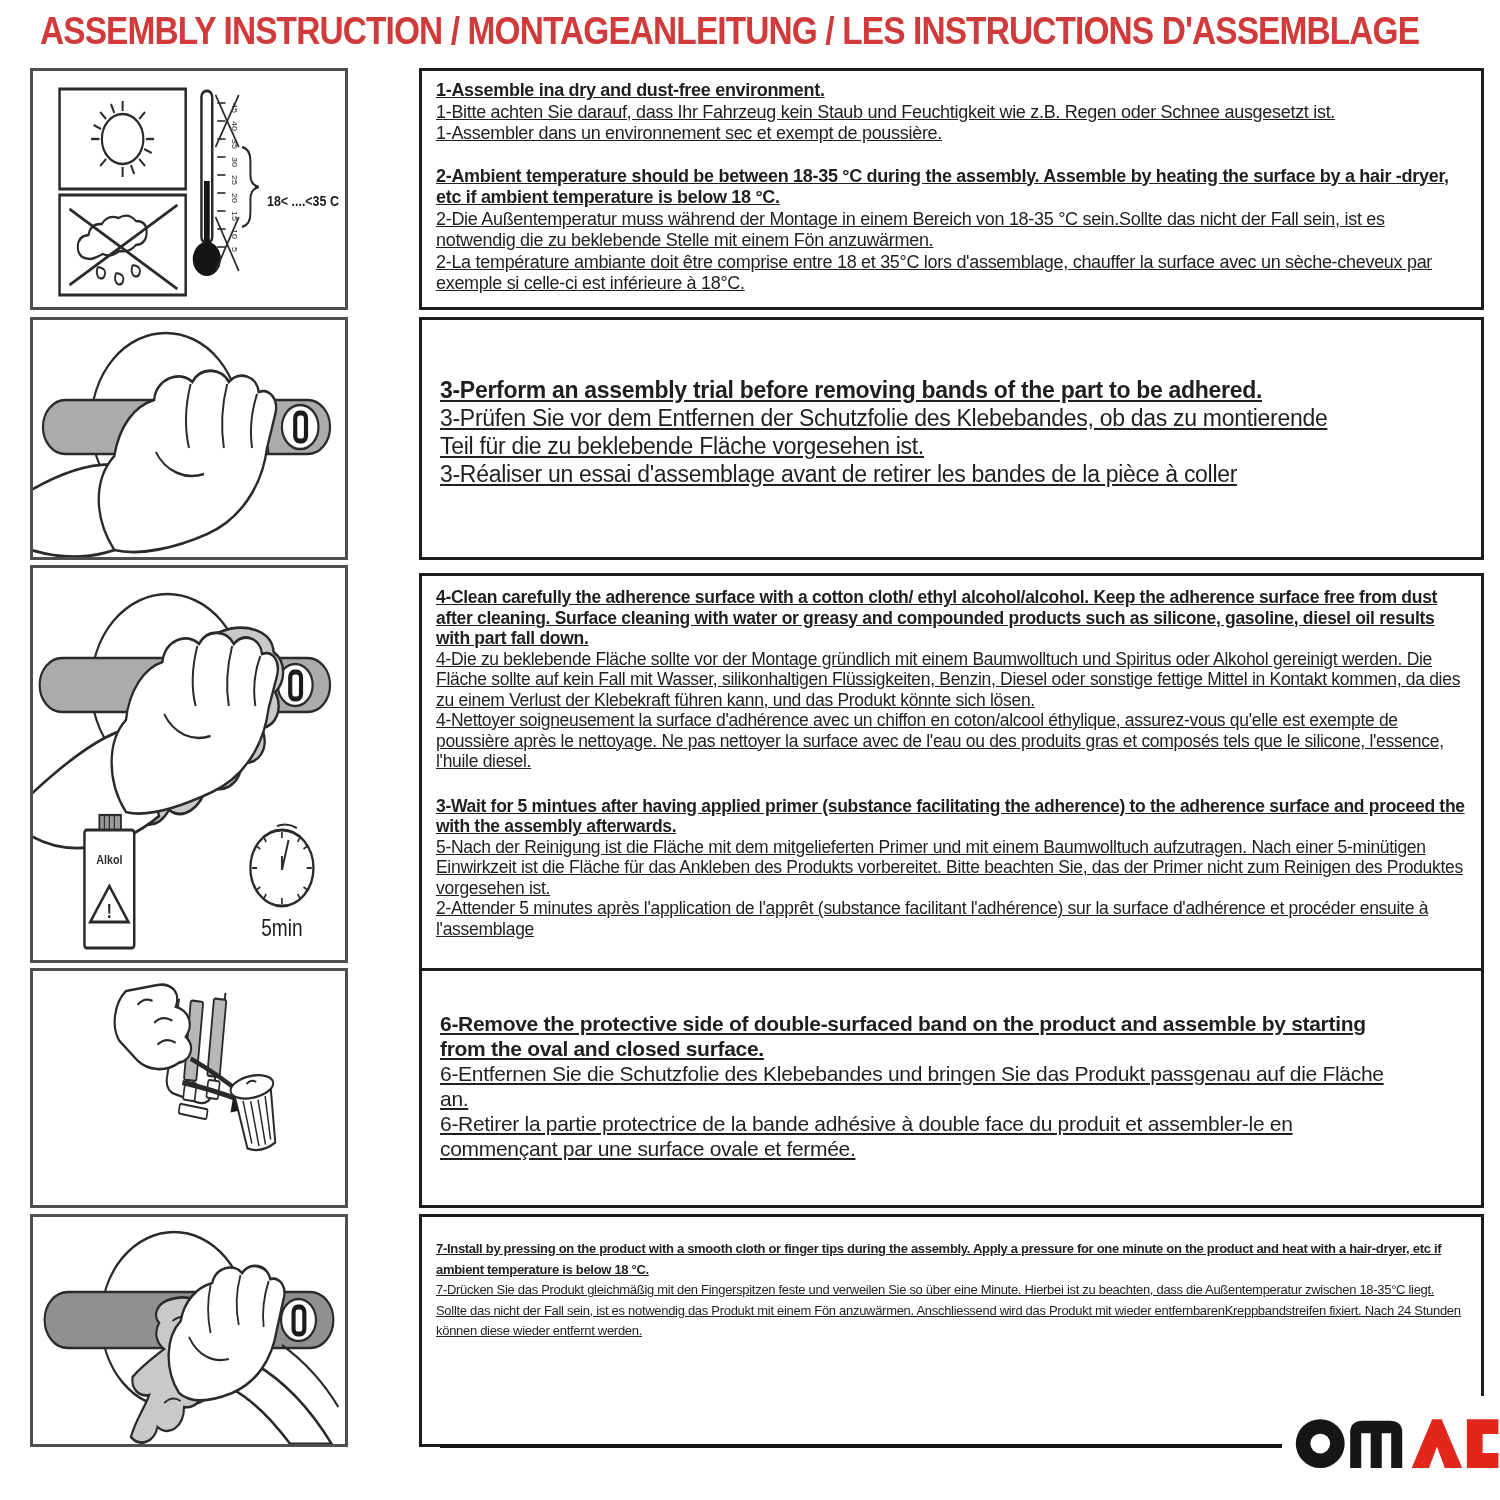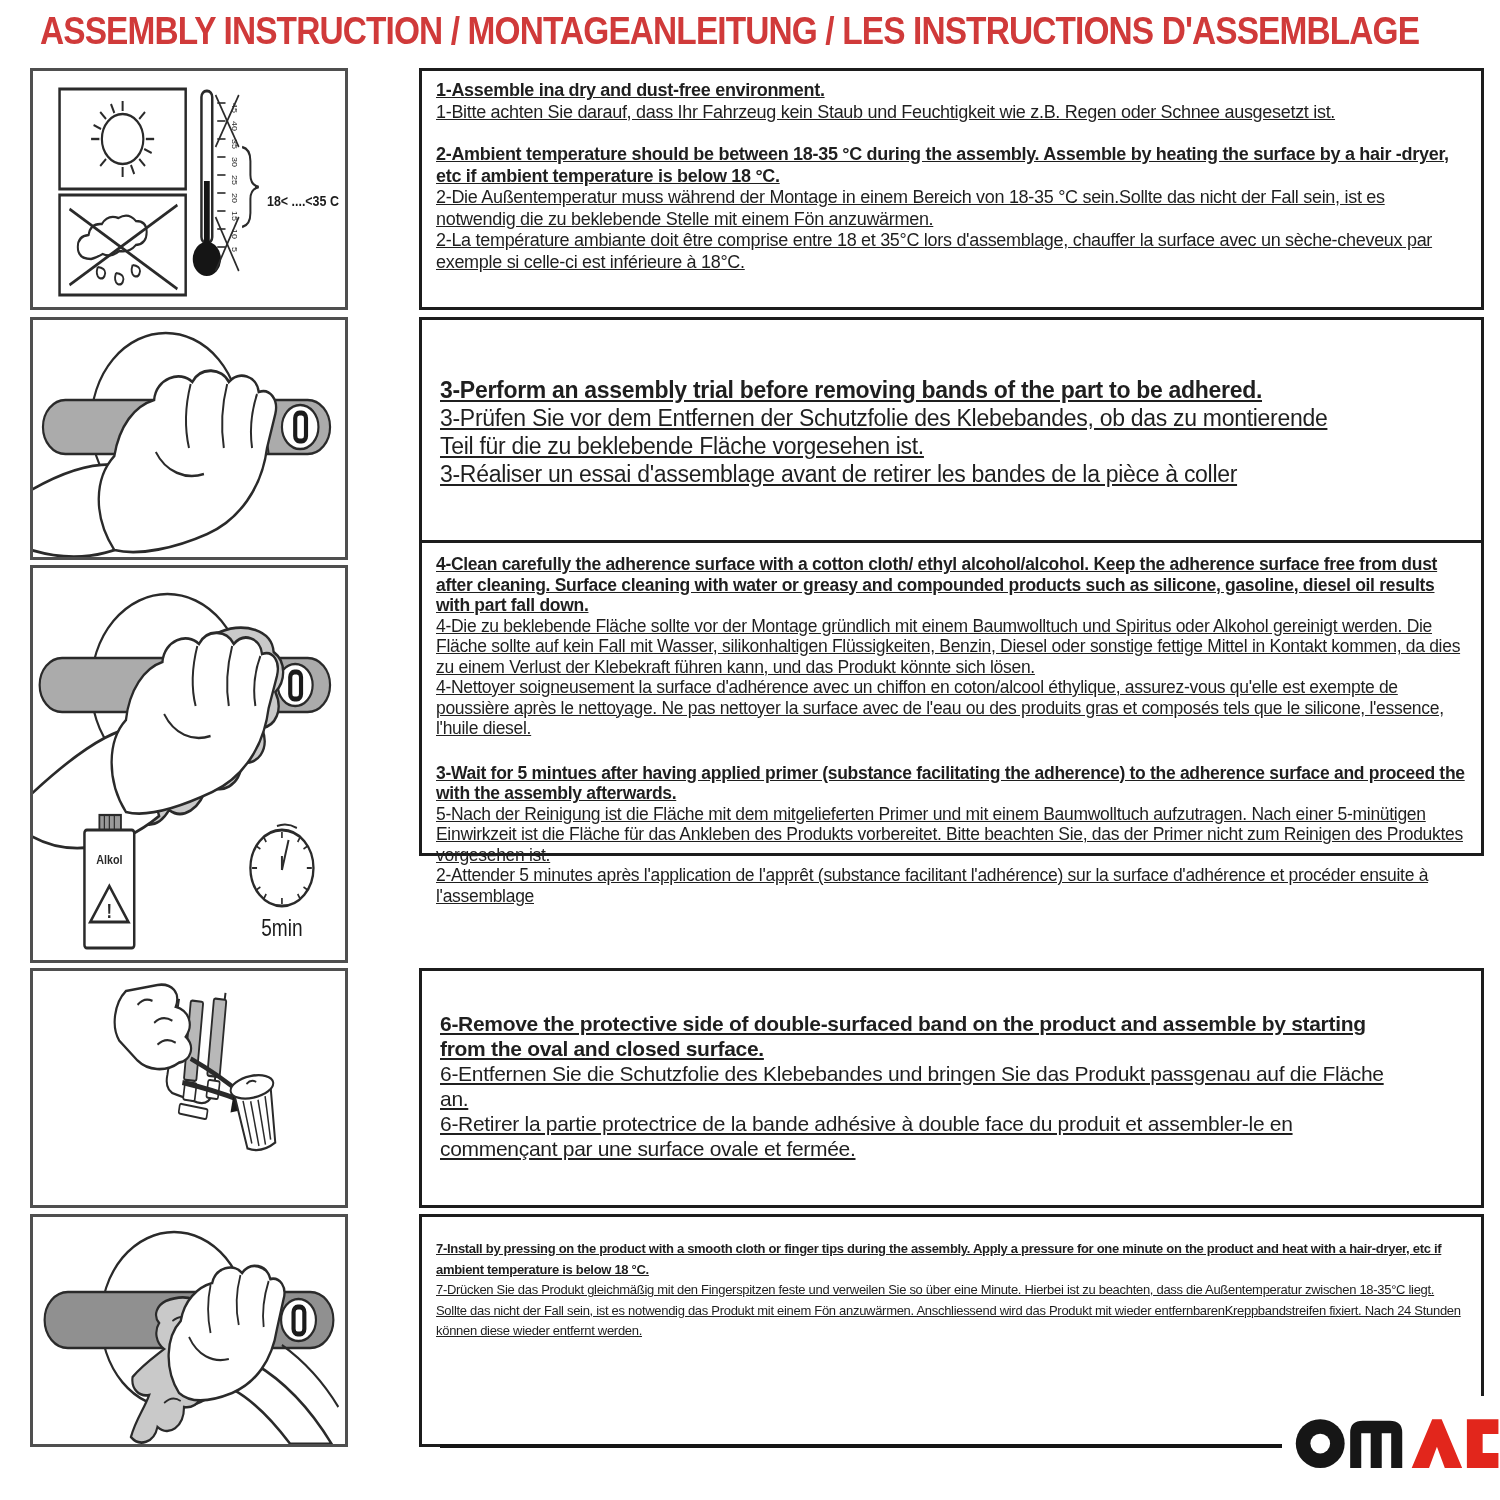--- a/index.html
+++ b/index.html
@@ -7,21 +7,21 @@
   .title{position:absolute;left:40px;top:10px;font-size:38px;font-weight:700;letter-spacing:-1px;
          white-space:nowrap;transform:scaleX(.88);transform-origin:left top;}
   .art{position:absolute;left:30px;width:318px;border:3px solid #4f4f4f;background:#fff;box-sizing:border-box;}
   .art svg{display:block;width:100%;height:100%;}
   .txt{position:absolute;left:419px;width:1065px;border:3px solid #1c1c1c;background:#fff;box-sizing:border-box;}
   .txt p{margin:0;text-decoration:underline;}
   p.b{font-weight:700;}
   p.g{margin-top:21px;}
   .a1{top:68px;height:242px;}   .t1{top:68px;height:242px;padding:9px 20px 0 14px;font-size:18px;line-height:21.5px;letter-spacing:-.3px;}
   .a2{top:317px;height:243px;}  .t2{top:317px;height:243px;padding:56px 120px 0 18px;font-size:23px;line-height:28px;letter-spacing:-.3px;}
-  .a3{top:565px;height:398px;}  .t3{top:540px;height:316px;padding:11px 16px 0 14px;font-size:17.5px;line-height:20.5px;letter-spacing:-.3px;}
+  .a3{top:565px;height:398px;}  .t3{top:573px;height:398px;padding:11px 16px 0 14px;font-size:17.5px;line-height:20.5px;letter-spacing:-.3px;}
   .t3 p.g{margin-top:24px;}
   .a4{top:968px;height:240px;}  .t4{top:968px;height:240px;padding:40px 68px 0 18px;font-size:21px;line-height:25px;letter-spacing:-.3px;}
   .a5{top:1214px;height:233px;} .t5{top:1214px;height:233px;padding:22px 20px 0 14px;font-size:13px;line-height:20.5px;letter-spacing:-.3px;}
   .rule{position:absolute;left:440px;top:1444px;width:845px;height:4px;background:#151515;}
   .logo-wrap{position:absolute;left:1282px;top:1396px;width:218px;height:92px;background:#fff;
              display:flex;align-items:center;justify-content:flex-end;}
   .lw{stroke:#2a2a2a;fill:#fff;}
   .ln{stroke:#2a2a2a;fill:none;}
 </style>
 </head>
@@ -95,20 +95,21 @@
           <line x1="248" y1="146" x2="220" y2="200"></line>
       </g>
       <path class="ln" stroke-width="2.4" d="M252,76 q10,2 10,14 l0,14 q0,10 10,12 q-10,2 -10,12 l0,14 q0,12 -10,14"></path>
     </g>
     <text x="282" y="135" font-size="15" font-weight="700" fill="#1c1c1c">18&lt; ....&lt;35 C</text>
   </svg>
 </div>
 <div class="txt t1">
   <p class="b">1-Assemble ina dry and dust-free environment.</p>
   <p>1-Bitte achten Sie darauf, dass Ihr Fahrzeug kein Staub und Feuchtigkeit wie z.B. Regen oder Schnee ausgesetzt ist.</p>
+  <p>1-Assembler dans un environnement sec et exempt de poussière.</p>
   <p class="b g">2-Ambient temperature should be between 18-35 °C  during the assembly. Assemble by heating the surface by a hair -dryer, etc if ambient temperature is below 18 °C.</p>
   <p>2-Die Außentemperatur muss während der Montage in einem Bereich von 18-35 °C  sein.Sollte das nicht der Fall sein, ist es notwendig die zu beklebende Stelle mit einem Fön anzuwärmen.</p>
   <p>2-La température ambiante doit être comprise entre 18 et 35°C lors d'assemblage, chauffer la surface avec un sèche-cheveux par exemple si celle-ci est inférieure à 18°C.</p>
 </div>
 
 <div class="art a2">
   <svg viewBox="0 0 376 237" preserveAspectRatio="none">
     <g>
       <circle class="lw" cx="160" cy="103" r="90" stroke-width="2.6"></circle>
       <rect x="12" y="80" width="346" height="54" rx="27" fill="#ababab" stroke="#2a2a2a" stroke-width="2.6"></rect>

